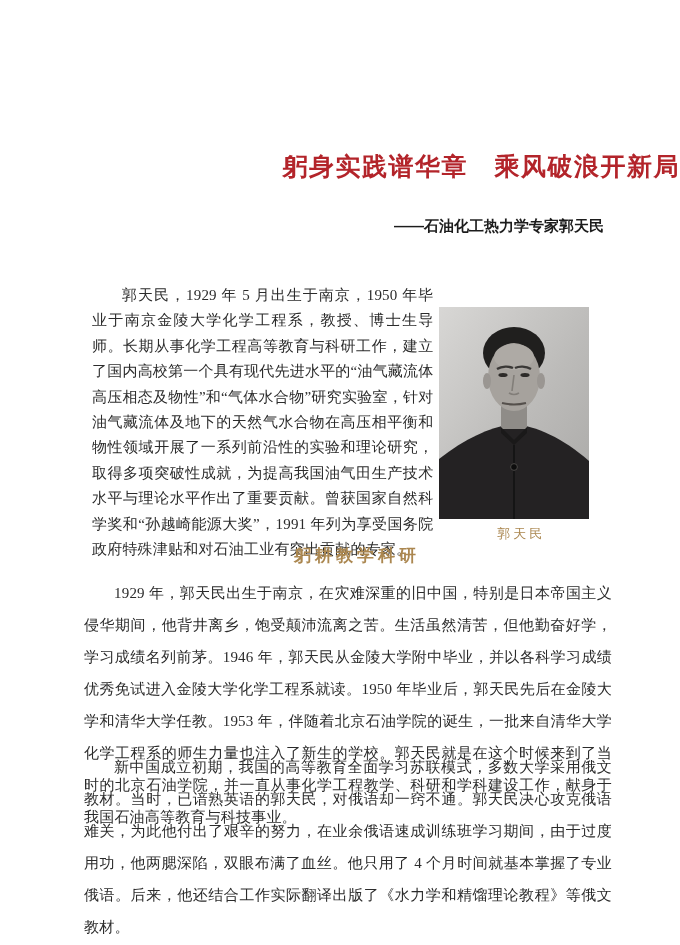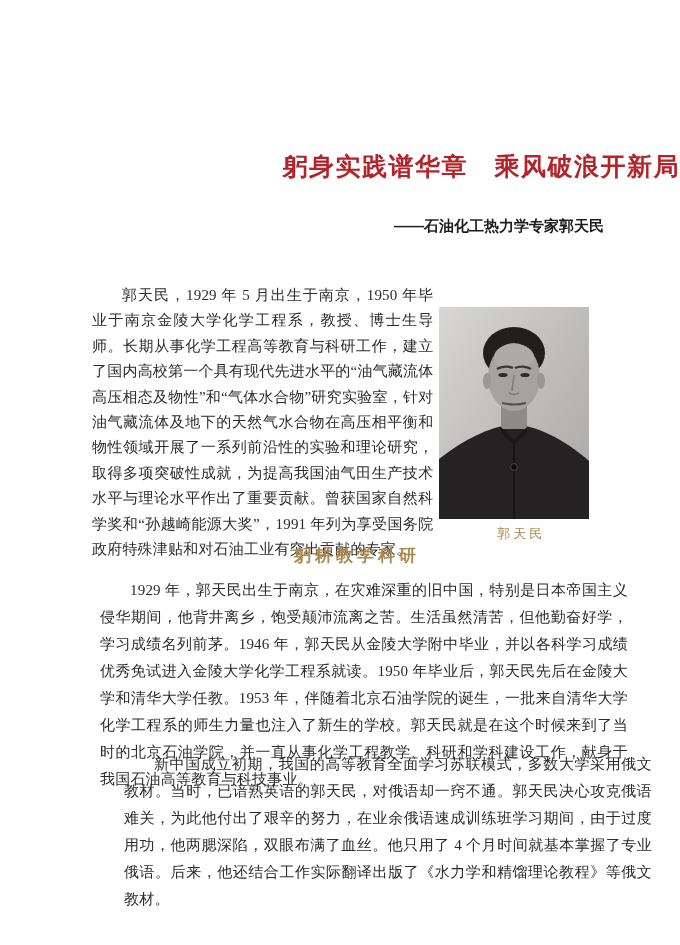--- a/index.html
+++ b/index.html
@@ -48,27 +48,27 @@
   .section-heading {
     position:absolute; top:544px; left:0; width:680px;
     margin:0; text-align:center;
     font-size:17px; font-weight:bold;
     letter-spacing:4px;
     color:var(--accent-brown,#ab8750);
     font-family:"Liberation Serif","DejaVu Serif",serif;
     padding-left:17px;
   }
   .body-para {
-    position:absolute; left:100px; width:528px;
-    margin:0; font-size:15px; line-height:27px;
+    position:absolute; left:84px; width:528px;
+    margin:0; font-size:15px; line-height:32px;
     text-align:justify; text-indent:2em;
     letter-spacing:0.2px;
   }
   .para-1 { top:577px; }
-  .para-2 { top:751px;margin-left:24px; }
+  .para-2 { top:751px; }
 </style>
 </head>
 <body>
 
 <div class="page">
 
   <h1 class="doc-title">躬身实践谱华章　乘风破浪开新局</h1>
 
   <p class="doc-subtitle">——石油化工热力学专家郭天民</p>
 

